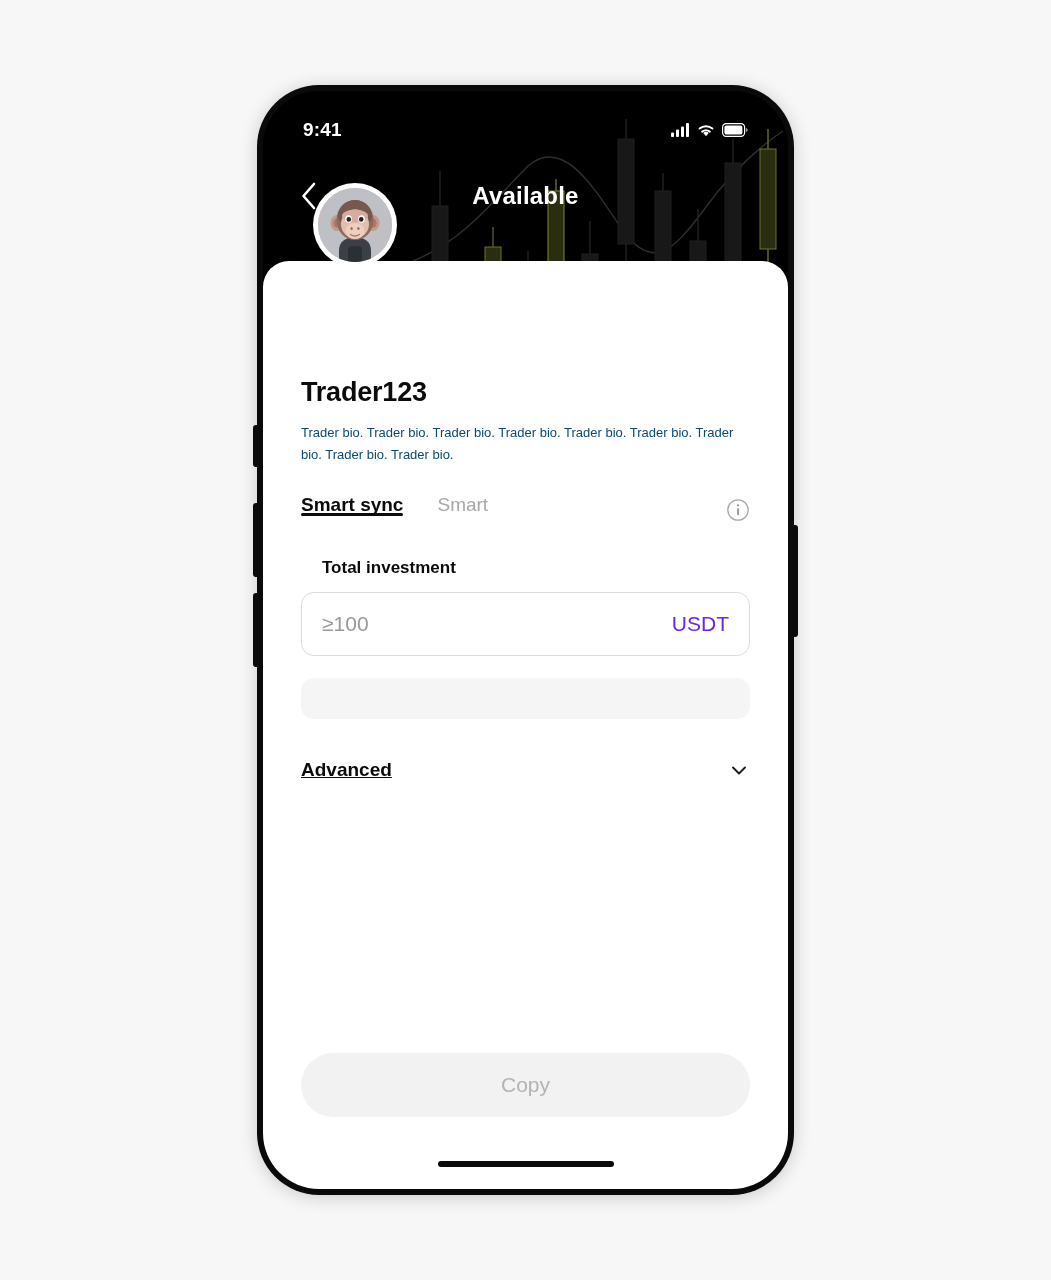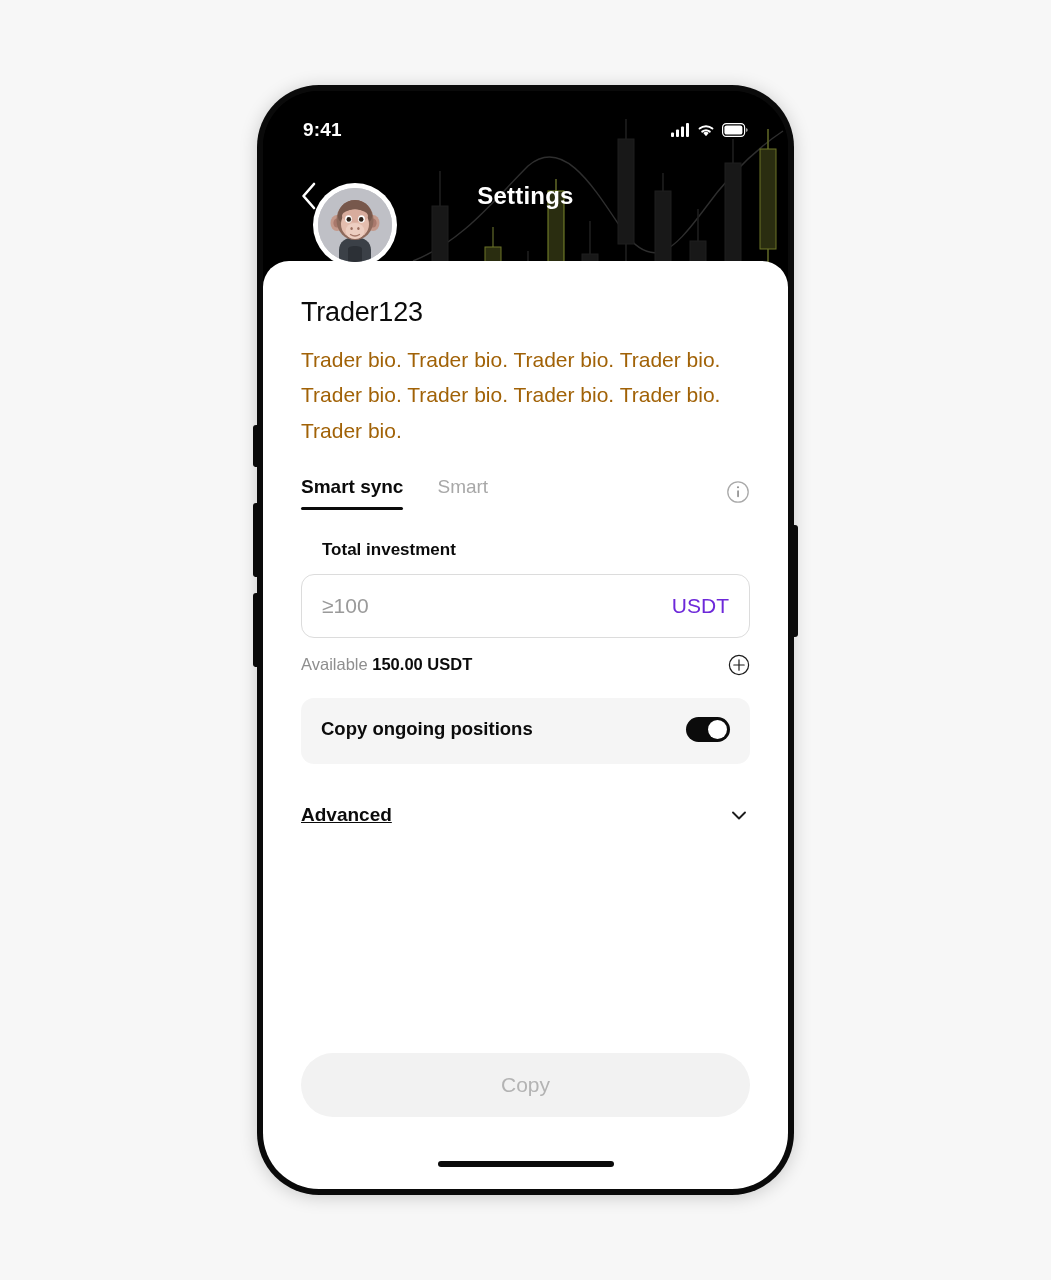--- a/index.html
+++ b/index.html
@@ -72,35 +72,35 @@
     width:84px; height:84px; border-radius:50%;
     background:#fff; padding:5px;
     box-sizing:border-box;
   }
   .avatar-inner{
     width:100%; height:100%; border-radius:50%;
     background:#bfc0c6; overflow:hidden; position:relative;
   }
 
   .uname{
-    margin-top:36px;
-    font-size:27px; font-weight:400; color:#0b0b0b; letter-spacing:-.2px;
+    margin-top:116px;
+    font-size:27px; font-weight:700; color:#0b0b0b; letter-spacing:-.2px;
   }
   .bio{
-    margin-top:14px; font-size:21px; line-height:1.68;
-    color:#a16207; max-width:452px;
+    margin-top:14px; font-size:13px; line-height:1.68;
+    color:#0c4a6e; max-width:452px;
   }
 
   .tabs{
     margin-top:28px; display:flex; align-items:flex-start;
     position:relative; height:56px;
   }
   .tab{
     font-size:19px; color:#a8a8a8; margin-right:34px;
-    padding-bottom:12px; cursor:pointer; position:relative; font-weight:400;
+    cursor:pointer; position:relative; font-weight:400;
   }
   .tab.active{ color:#0b0b0b; font-weight:700; }
   .tab.active::after{
     content:""; position:absolute; left:0; bottom:0;
     width:100%; height:3px; background:#0b0b0b; border-radius:2px;
   }
   .info-icon{
     position:absolute; right:0; top:4px;
     width:24px; height:24px; cursor:pointer;
   }
@@ -222,21 +222,21 @@
             </svg>
           </div>
         </div>
 
         <div class="nav">
           <div class="back-btn">
             <svg width="17" height="28" viewBox="0 0 17 28">
               <path d="M14 2 L3.5 14 L14 26" fill="none" stroke="#fff" stroke-width="2.6" stroke-linecap="round" stroke-linejoin="round"></path>
             </svg>
           </div>
-          <div class="nav-title">Settings</div>
+          <div class="nav-title">Available</div>
         </div>
       </div>
 
       <div class="sheet">
 
         <div class="avatar">
           <div class="avatar-inner">
             <svg viewBox="0 0 74 74" width="74" height="74">
               <rect width="74" height="74" fill="#bfc0c6"></rect>
 
@@ -283,40 +283,22 @@
           </div>
         </div>
 
         <div class="field-label">Total investment</div>
 
         <div class="amount-box">
           <span class="amount-ph">≥100</span>
           <span class="amount-unit">USDT</span>
         </div>
 
-        <div class="avail-row">
-          <div class="avail-text">
-            <span>Available</span>
-            <b>150.00 USDT</b>
-          </div>
-          <div class="plus-icon">
-            <svg width="22" height="22" viewBox="0 0 22 22">
-              <circle cx="11" cy="11" r="9.6" fill="none" stroke="#1c1c1c" stroke-width="1.2"></circle>
-              <path d="M11 5.8 v10.4 M5.8 11 h10.4" stroke="#1c1c1c" stroke-width="1.2" stroke-linecap="round"></path>
-            </svg>
-          </div>
-        </div>
 
         <div class="toggle-card">
-          <div class="toggle-top">
-            <div class="toggle-title">Copy ongoing positions</div>
-            <div class="switch">
-              <div class="knob"></div>
-            </div>
-          </div>
         </div>
 
         <div class="advanced">
           <div class="advanced-label">Advanced</div>
           <div class="chev">
             <svg width="22" height="22" viewBox="0 0 22 22">
               <path d="M5 8.5 L11 14.5 L17 8.5" fill="none" stroke="#1c1c1c" stroke-width="1.9" stroke-linecap="round" stroke-linejoin="round"></path>
             </svg>
           </div>
         </div>

